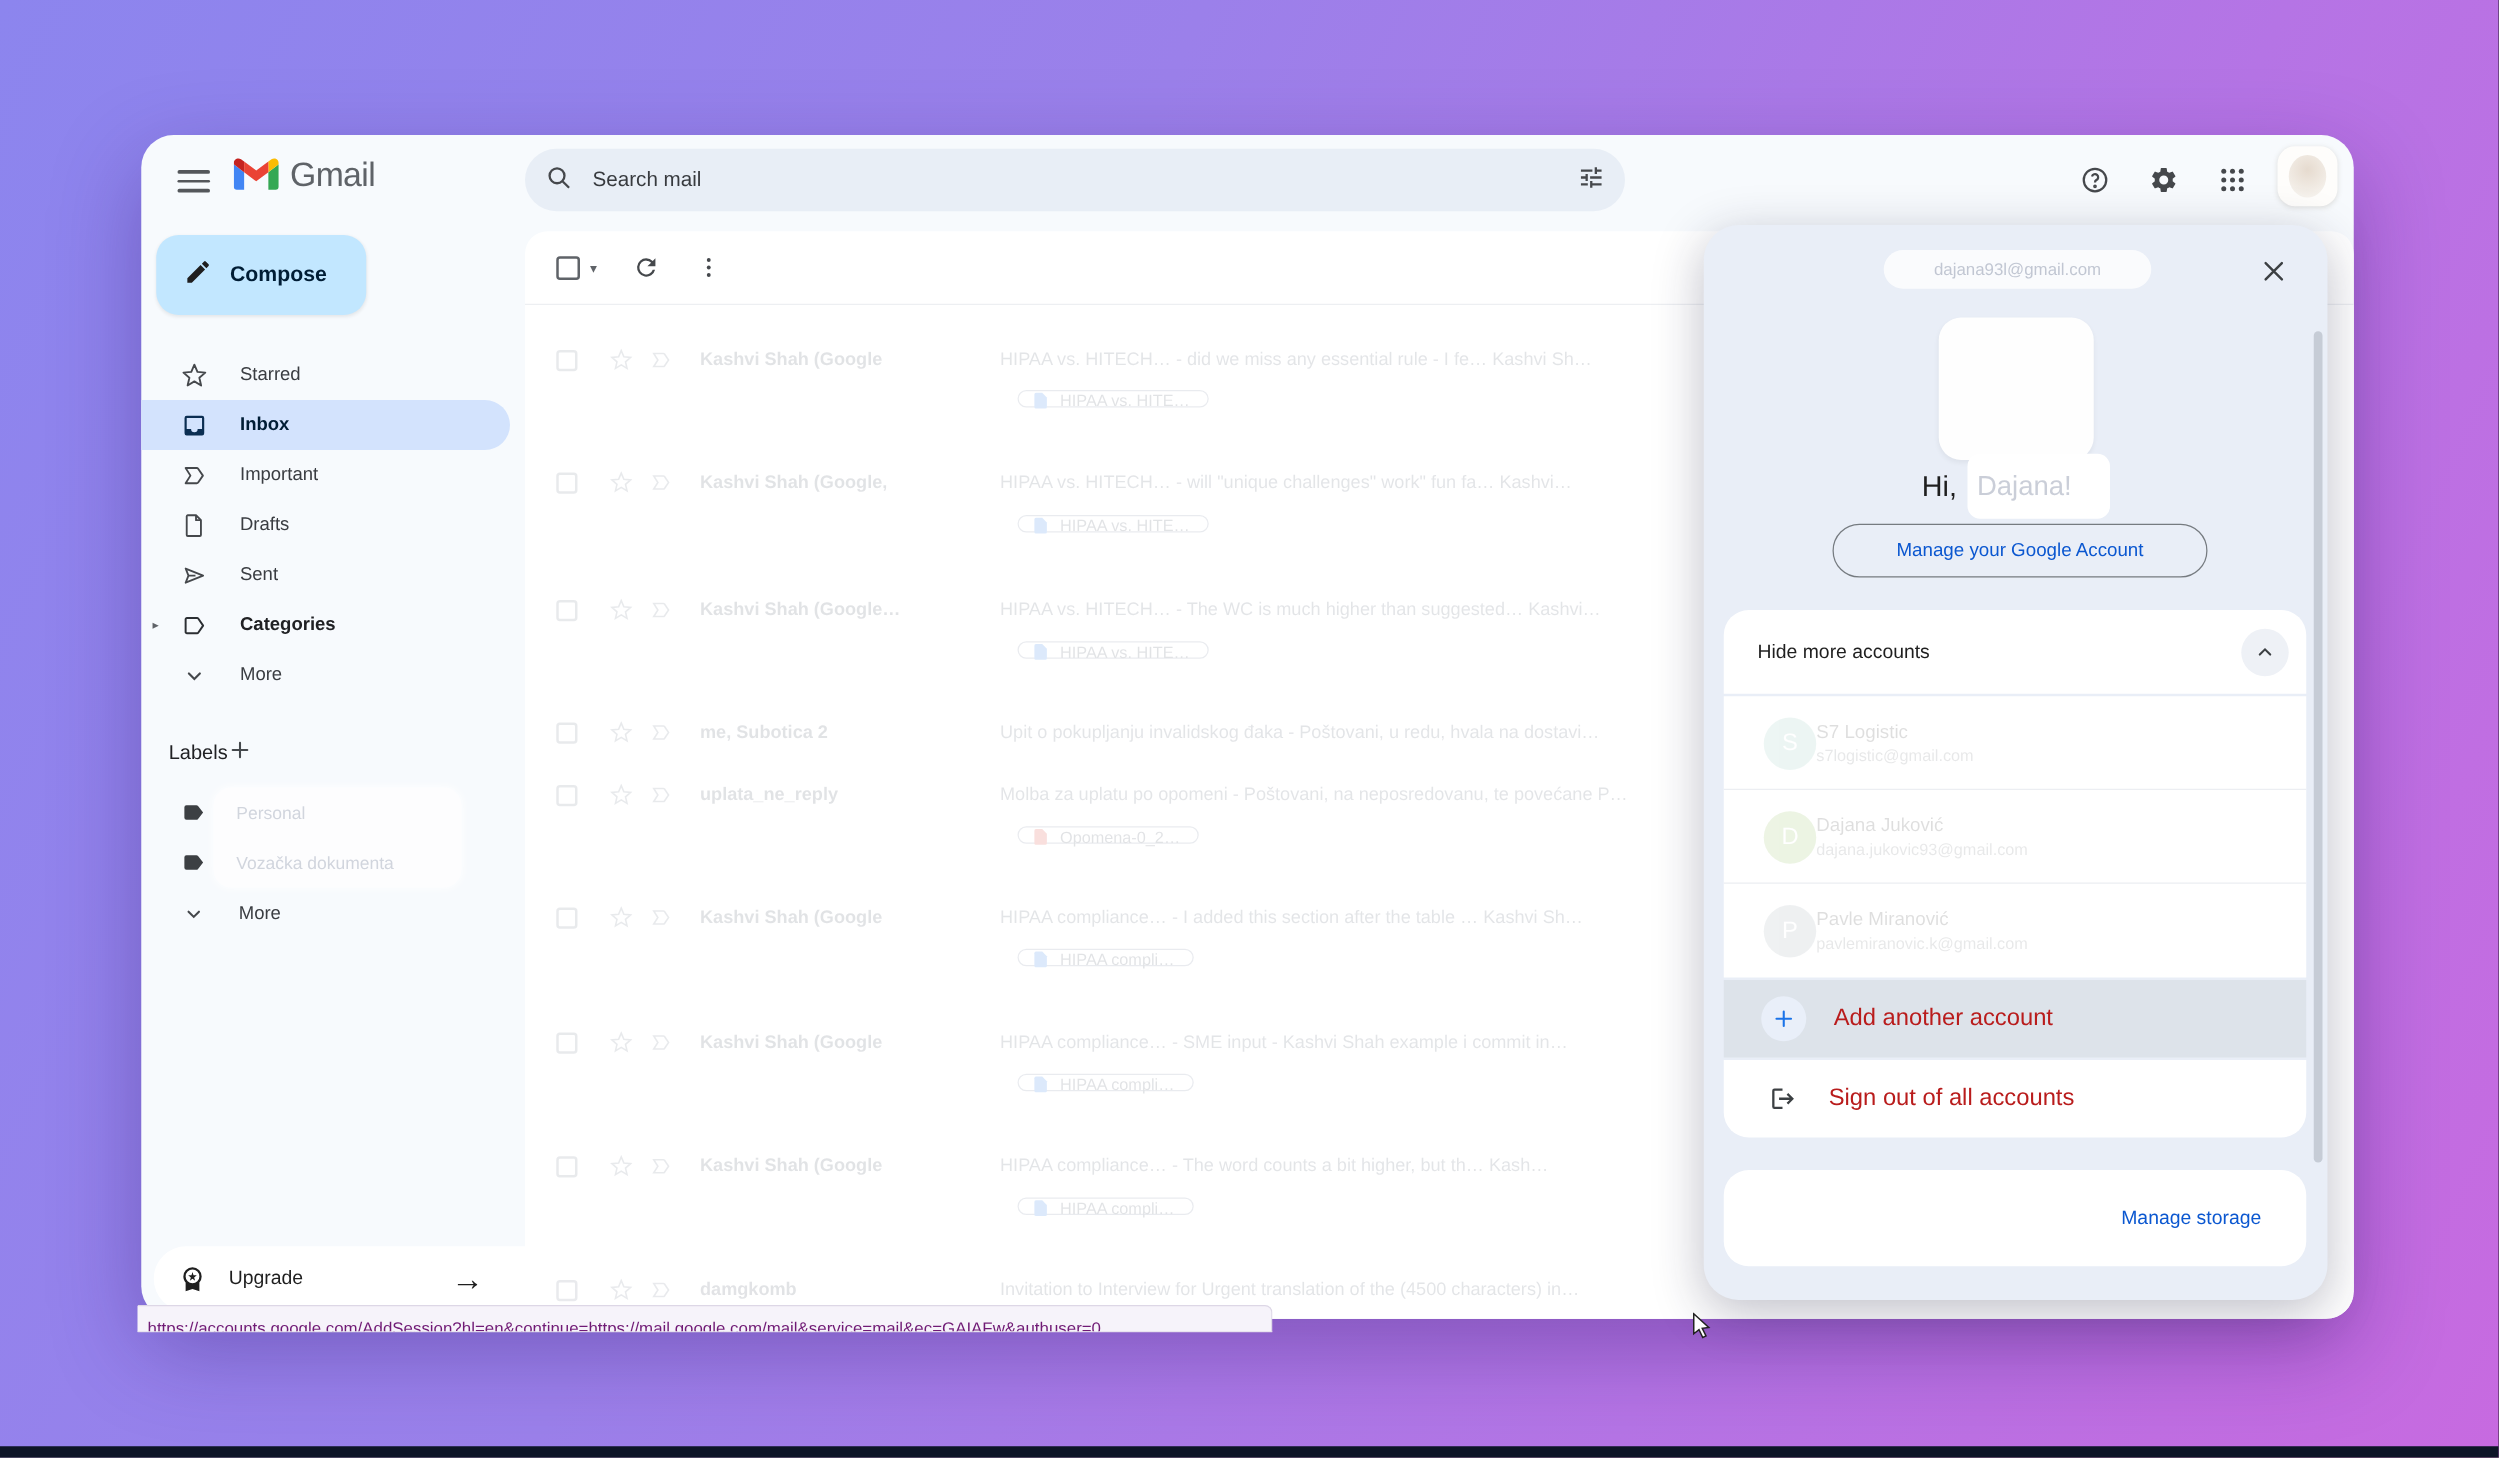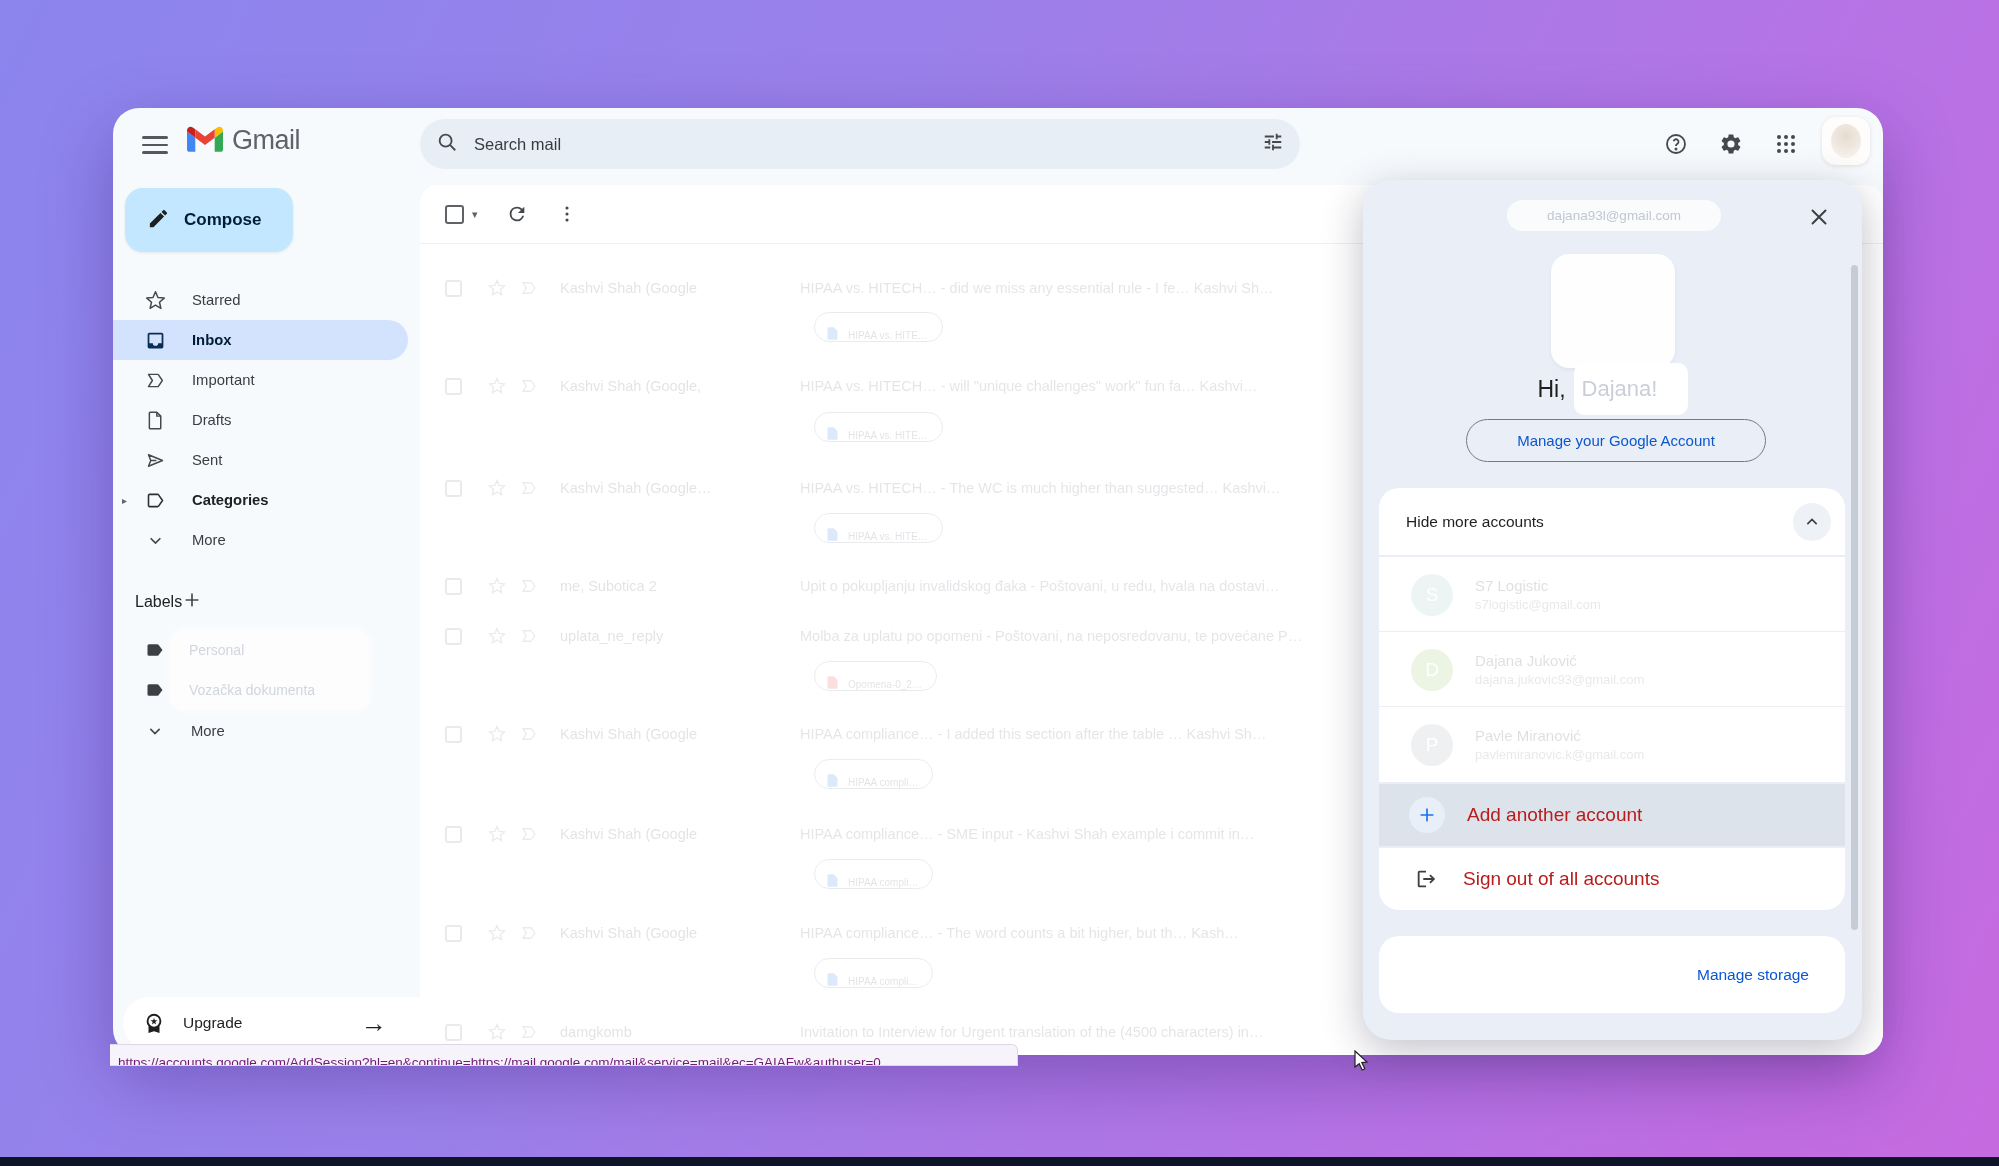--- a/index.html
+++ b/index.html
@@ -44,39 +44,39 @@
   .toolbar{position:absolute;left:0;top:0;width:100%;height:58px;display:flex;align-items:center;color:#45484c;}
   .selbox{margin-left:25px;width:19px;height:19px;border:2px solid #5f6368;border-radius:3px;cursor:pointer;}
   .selcaret{margin-left:8px;font-size:11px;color:#5f6368;cursor:pointer;}
   .tb-ico{margin-left:28px;width:22px;height:22px;cursor:pointer;}
   .tb-divider{position:absolute;left:0;top:58px;width:100%;height:1px;background:#edeff2;}
   .mailwash{position:absolute;left:0;top:59px;width:100%;height:811px;background:#fff;}
   .mailrow{position:absolute;left:0;width:1150px;height:30px;opacity:.15;display:flex;align-items:center;white-space:nowrap;overflow:hidden;cursor:pointer;}
   .mailrow .g-check{position:absolute;left:25px;width:17px;height:17px;border:2px solid #6c7688;border-radius:3px;}
   .mailrow .g-star{position:absolute;left:68px;color:#6c7688;}
   .mailrow .g-imp{position:absolute;left:100px;color:#6c7688;}
-  .m-sender{position:absolute;left:140px;width:225px;font-size:14.5px;font-weight:400;color:#3e4859;overflow:hidden;}
+  .m-sender{position:absolute;left:140px;width:225px;font-size:14.5px;font-weight:700;color:#3e4859;overflow:hidden;}
   .m-text{position:absolute;left:380px;right:10px;font-size:14.5px;color:#4a5568;overflow:hidden;}
-  .mailchip{position:absolute;left:394px;height:30px;opacity:.15;display:flex;align-items:flex-end;gap:8px;border:1.5px solid #74809a;border-radius:15px;padding:0 14px 0 10px;font-size:10px;color:#3e4859;cursor:pointer;}
+  .mailchip{position:absolute;left:394px;height:14px;opacity:.15;display:flex;align-items:flex-start;gap:8px;border:1.5px solid #74809a;border-radius:15px;padding:0 14px 0 10px;font-size:13px;color:#3e4859;cursor:pointer;}
   
   .panel{position:absolute;left:1250px;top:72px;width:499px;height:860px;background:#e9eef7;border-radius:28px;box-shadow:0 10px 40px rgba(30,30,60,.28);}
   .closex{position:absolute;left:443px;top:24px;width:26px;height:26px;color:#3c4043;cursor:pointer;}
   .emailpill{position:absolute;left:144px;top:20px;width:214px;height:31px;background:rgba(255,255,255,.78);border-radius:16px;display:flex;align-items:center;justify-content:center;font-size:13.5px;color:rgba(146,155,175,.55);}
   .bigavatar{position:absolute;left:188px;top:74px;width:124px;height:114px;background:#fefefe;border-radius:18px;box-shadow:0 2px 4px rgba(0,0,0,.05);}
   .hirow{position:absolute;left:0;top:190px;width:100%;height:38px;display:flex;align-items:center;justify-content:center;gap:8px;}
   .hirow .hi{font-size:23px;color:#1f1f1f;}
   .ghostname{width:114px;height:52px;background:#fff;border-radius:10px;display:flex;align-items:center;font-size:22px;color:rgba(150,158,178,.5);padding-left:8px;}
   .managebtn{position:absolute;left:103px;top:239px;width:300px;height:43px;border:1px solid #767b80;border-radius:22px;background:transparent;display:flex;align-items:center;justify-content:center;font-size:15px;font-weight:500;color:#0b57d0;cursor:pointer;}
   .hidecard{position:absolute;left:16px;top:308px;width:466px;height:67px;background:#fff;border-radius:20px 20px 0 0;display:flex;align-items:center;padding:0 14px 0 27px;cursor:pointer;}
   .hidecard .t{flex:1;font-size:15.5px;color:#1f1f1f;}
   .chevcircle{width:38px;height:38px;border-radius:50%;background:#eef1f6;display:flex;align-items:center;justify-content:center;color:#3c4043;}
   .acctcard{position:absolute;left:16px;top:377px;width:466px;height:225px;background:#fff;}
   .acctrow{position:relative;height:75px;display:flex;align-items:center;padding-left:32px;gap:22px;cursor:pointer;}
   .acctrow .divline{position:absolute;left:0;bottom:0;width:100%;height:1px;background:#eceef2;}
-  .ghostwrap{opacity:.14;display:flex;align-items:center;gap:22px;}
+  .ghostwrap{opacity:.14;display:flex;align-items:center;}
   .acava{width:42px;height:42px;border-radius:50%;display:flex;align-items:center;justify-content:center;font-size:19px;color:#fff;font-weight:500;}
   .acmeta .nm{font-size:15px;color:#1f1f1f;}
   .acmeta .em{font-size:13px;color:#5f6368;margin-top:3px;}
   .addrow{position:absolute;left:16px;top:604px;width:466px;height:62px;background:#dde3ea;display:flex;align-items:center;padding-left:30px;gap:22px;cursor:pointer;}
   .pluscircle{width:36px;height:36px;border-radius:50%;background:#e9eff9;display:flex;align-items:center;justify-content:center;color:#1a73e8;font-size:24px;}
   .addrow .t,.outrow .t{font-size:19px;color:#b91c1c;}
   .outrow{position:absolute;left:16px;top:668px;width:466px;height:62px;background:#fff;border-radius:0 0 20px 20px;display:flex;align-items:center;padding-left:36px;gap:26px;color:#3c4043;cursor:pointer;}
   .storagecard{position:absolute;left:16px;top:756px;width:466px;height:77px;background:#fff;border-radius:20px;display:flex;align-items:center;justify-content:flex-end;padding-right:36px;}
   .storagecard .t{font-size:15.5px;font-weight:500;color:#0b57d0;cursor:pointer;}
   .pscroll{position:absolute;left:488px;top:85px;width:7px;height:665px;background:#c6ccd6;border-radius:4px;}

